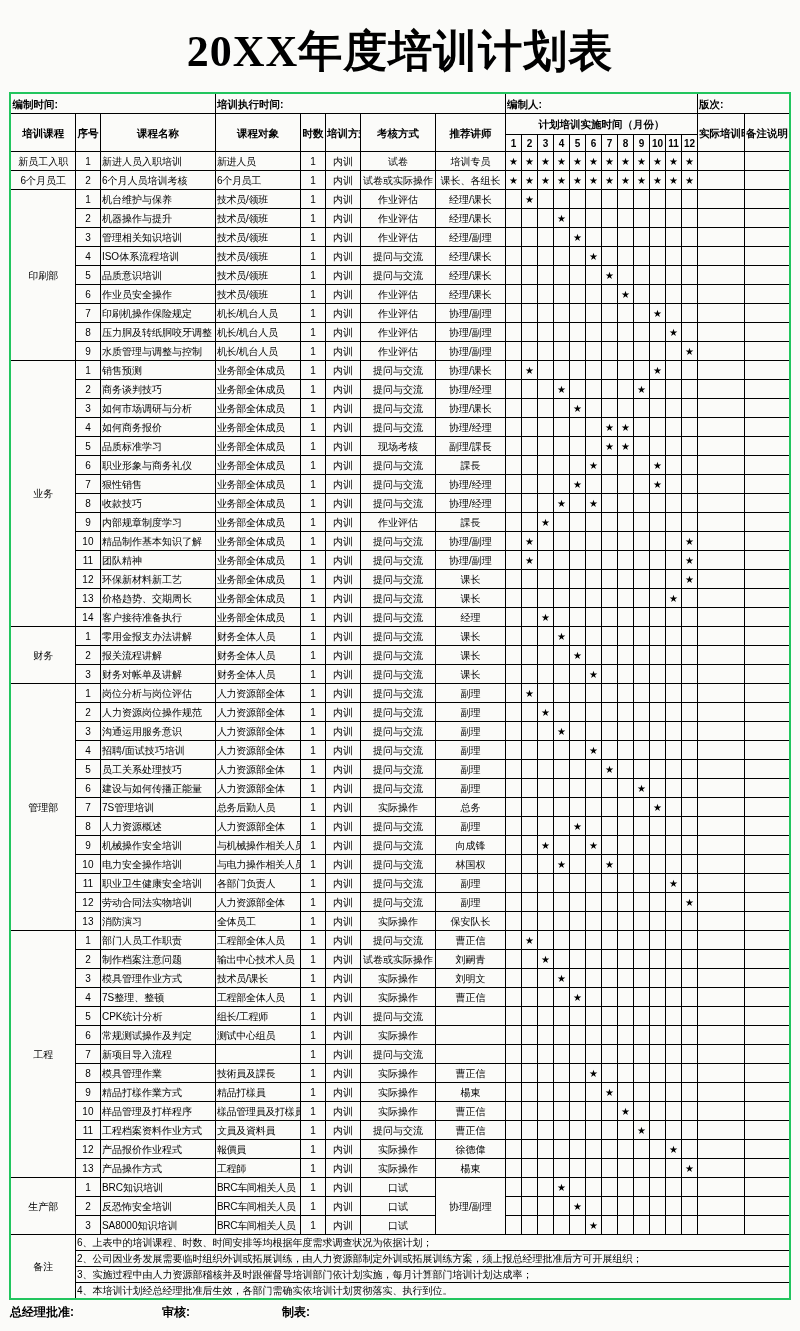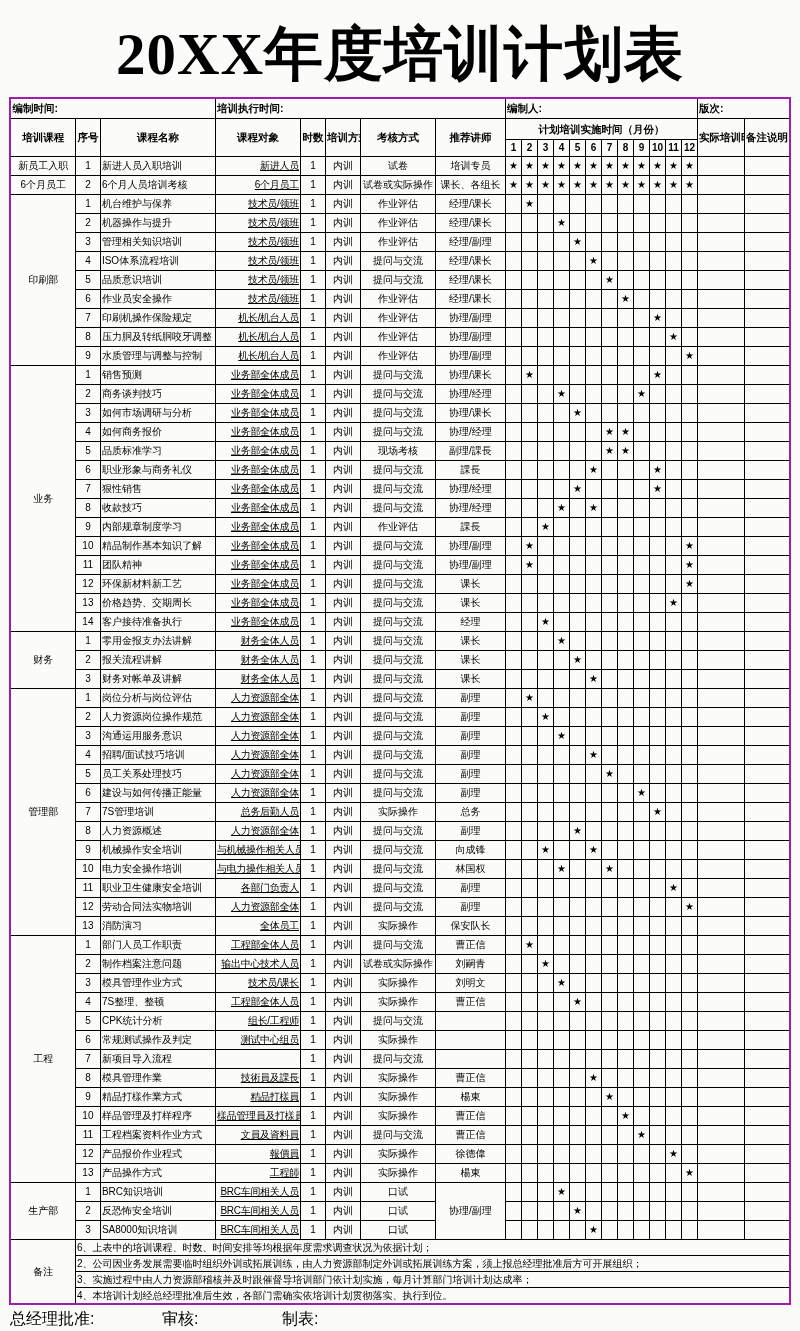--- a/index.html
+++ b/index.html
@@ -1,37 +1,37 @@
 <!DOCTYPE html>
 <html><head>
 <meta charset="utf-8">
 <style>
   html,body{margin:0;padding:0;}
   body{width:800px;height:1331px;background:#fbfbf9;font-family:"Liberation Sans",sans-serif;color:#000;}
   .page{position:relative;width:800px;height:1331px;overflow:hidden;}
-  .title{margin:0;padding:22px 0 10px 0;text-align:center;font-family:"Liberation Serif",serif;
-         font-size:59px;font-weight:bold;line-height:1.1;letter-spacing:1px;}
-  table.plan{border-collapse:collapse;table-layout:fixed;width:780px;margin:0 auto;border:2px solid #a21caf;padding-left:36px;}
+  .title{margin:6px;padding:22px 0 10px 0;text-align:center;font-family:"Liberation Serif",serif;
+         font-size:44px;font-weight:bold;line-height:1.1;letter-spacing:1px;}
+  table.plan{border-collapse:collapse;table-layout:fixed;width:780px;margin:0 auto;border:2px solid #22c55e;padding-left:36px;}
   table.plan td,table.plan th{border:1px solid #000;padding:0 1px;overflow:hidden;white-space:nowrap;
          font-weight:normal;font-size:10px;line-height:1.15;}
   tr.meta td{height:19px;font-weight:bold;font-size:10.5px;}
   .lblL{text-align:left;padding-left:6px;}
   .lblC{text-align:left;}
   tr.h2 th{height:20px;font-weight:bold;font-size:10.5px;text-align:center;}
   tr.h3 th{height:16px;font-weight:bold;font-size:10px;text-align:center;padding:0;}
   th.wrap{white-space:normal;line-height:1.25;}
   tbody td{height:18px;}
   td.sec{font-weight:bold;font-size:10.5px;text-align:center;white-space:normal;line-height:1.2;margin-top:29px;}
   td.c{text-align:center;}
   td.course{text-align:left;padding-left:3px;}
-  td.target{text-align:right;font-size:9.5px;letter-spacing:-0.3px;text-decoration:underline;}
+  td.target{text-align:left;font-size:9.5px;letter-spacing:-0.3px;}
   td.star{text-align:center;font-size:11px;padding:0;}
   tr.noterow td{height:15px;font-size:10px;}
   td.note{text-align:left;padding-left:4px;white-space:nowrap;}
-  .footer{position:relative;width:780px;margin:4px auto 0;height:20px;font-weight:normal;font-size:16px;}
+  .footer{position:relative;width:780px;margin:4px auto 0;height:20px;font-weight:bold;font-size:12px;}
   .footer span{position:absolute;top:0;}
   .f1{left:0px;} .f2{left:152px;} .f3{left:272px;}
 </style>
 </head>
 <body>
 
 <div class="page">
   <h1 class="title">20XX年度培训计划表</h1>
 
   <table class="plan">

